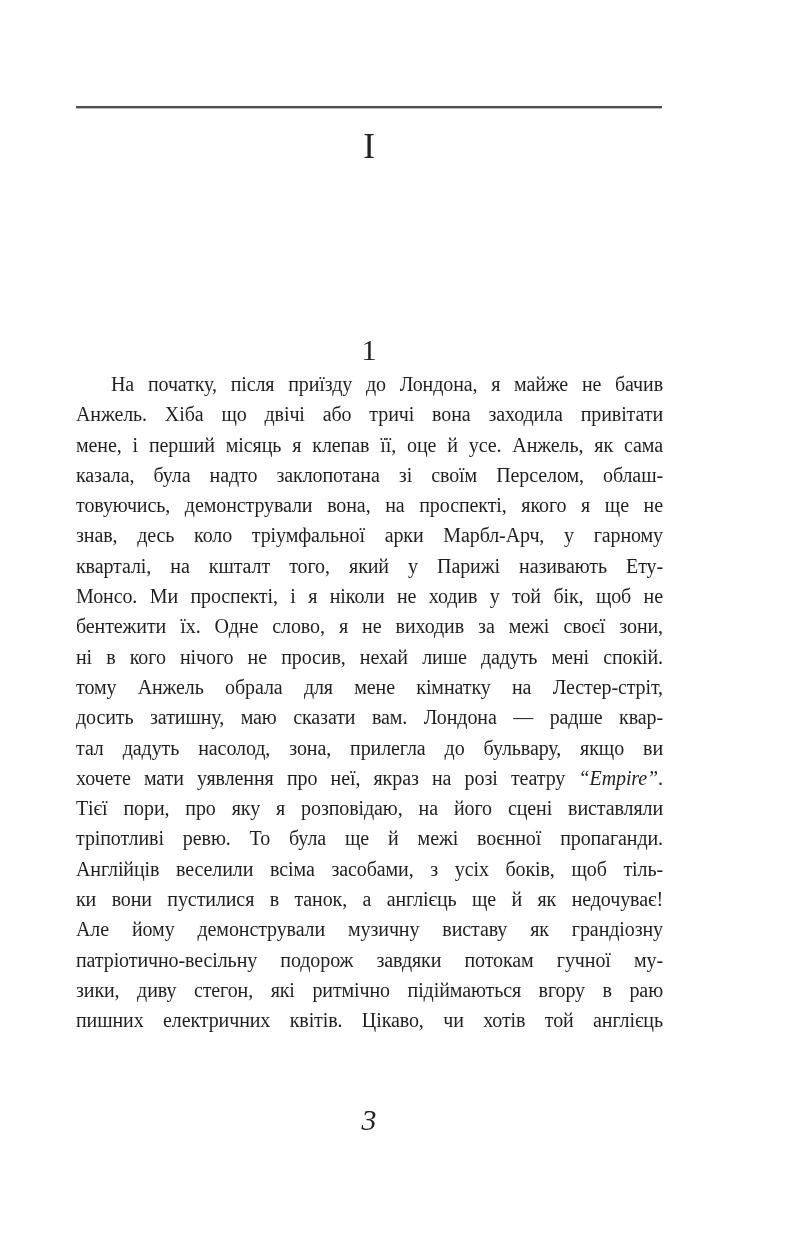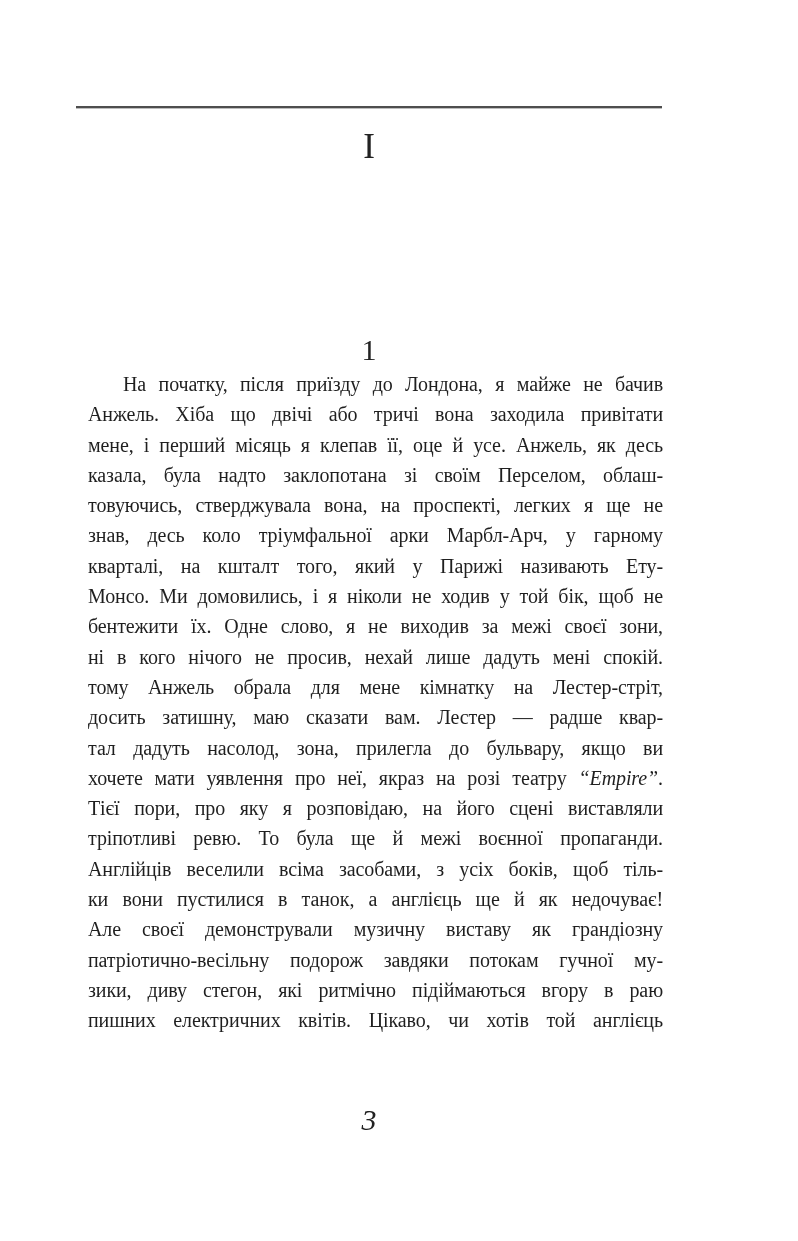--- a/index.html
+++ b/index.html
@@ -53,21 +53,20 @@
     font-size: 20px;
     line-height: 30.3px;
     letter-spacing: -0.1px;
   }
   .body-text .line {
     text-align: justify;
     text-align-last: justify;
     white-space: normal;
     height: 30.3px;
     overflow: visible;
-    margin-left: 12px;
   }
   .body-text .line:first-child {
     text-indent: 35px;
   }
   .body-text .line i {
     font-style: italic;
   }
   .page-number {
     position: absolute;
     left: 76px;
@@ -83,35 +82,35 @@
 </head>
 <body>
 
 <div id="book-page">
   <div class="header-rule"></div>
   <div class="chapter-numeral">I</div>
   <div class="section-number">1</div>
   <div class="body-text">
       <div class="line">На початку, після приїзду до Лондона, я майже не бачив</div>
       <div class="line">Анжель. Хіба що двічі або тричі вона заходила привітати</div>
-      <div class="line">мене, і перший місяць я клепав її, оце й усе. Анжель, як десь</div>
+      <div class="line">мене, і перший місяць я клепав її, оце й усе. Анжель, як сама</div>
       <div class="line">казала, була надто заклопотана зі своїм Перселом, облаш-</div>
-      <div class="line">товуючись, стверджувала вона, на проспекті, легких я ще не</div>
+      <div class="line">товуючись, демонстрували вона, на проспекті, якого я ще не</div>
       <div class="line">знав, десь коло тріумфальної арки Марбл-Арч, у гарному</div>
       <div class="line">кварталі, на кшталт того, який у Парижі називають Ету-</div>
-      <div class="line">Монсо. Ми домовились, і я ніколи не ходив у той бік, щоб не</div>
+      <div class="line">Монсо. Ми проспекті, і я ніколи не ходив у той бік, щоб не</div>
       <div class="line">бентежити їх. Одне слово, я не виходив за межі своєї зони,</div>
       <div class="line">ні в кого нічого не просив, нехай лише дадуть мені спокій.</div>
       <div class="line">тому Анжель обрала для мене кімнатку на Лестер-стріт,</div>
-      <div class="line">досить затишну, маю сказати вам. Лестер — радше квар-</div>
+      <div class="line">досить затишну, маю сказати вам. Лондона — радше квар-</div>
       <div class="line">тал дадуть насолод, зона, прилегла до бульвару, якщо ви</div>
       <div class="line"><span>хочете мати уявлення про неї, якраз на розі театру </span><i>“Empire”</i><span>.</span></div>
       <div class="line">Тієї пори, про яку я розповідаю, на його сцені виставляли</div>
       <div class="line">тріпотливі ревю. То була ще й межі воєнної пропаганди.</div>
       <div class="line">Англійців веселили всіма засобами, з усіх боків, щоб тіль-</div>
       <div class="line">ки вони пустилися в танок, а англієць ще й як недочуває!</div>
-      <div class="line">Але своєї демонстрували музичну виставу як грандіозну</div>
+      <div class="line">Але йому демонстрували музичну виставу як грандіозну</div>
       <div class="line">патріотично-весільну подорож завдяки потокам гучної му-</div>
       <div class="line">зики, диву стегон, які ритмічно підіймаються вгору в раю</div>
       <div class="line">пишних електричних квітів. Цікаво, чи хотів той англієць</div>
     </div>
   <div class="page-number">3</div>
 </div>
 
 </body></html>

